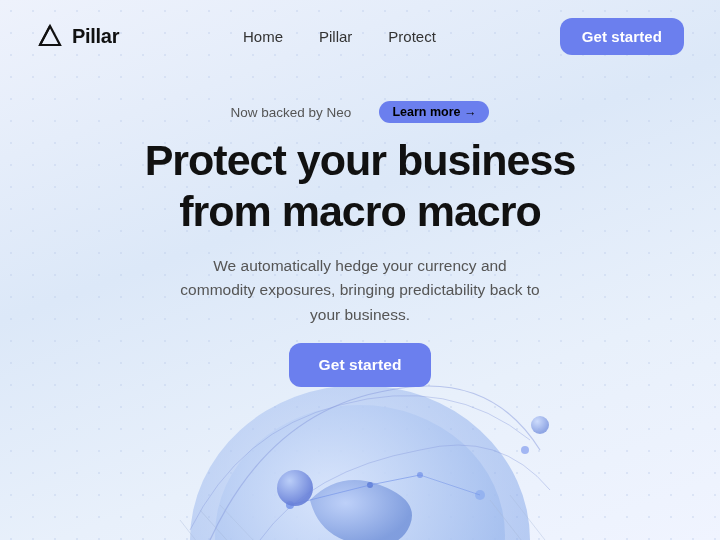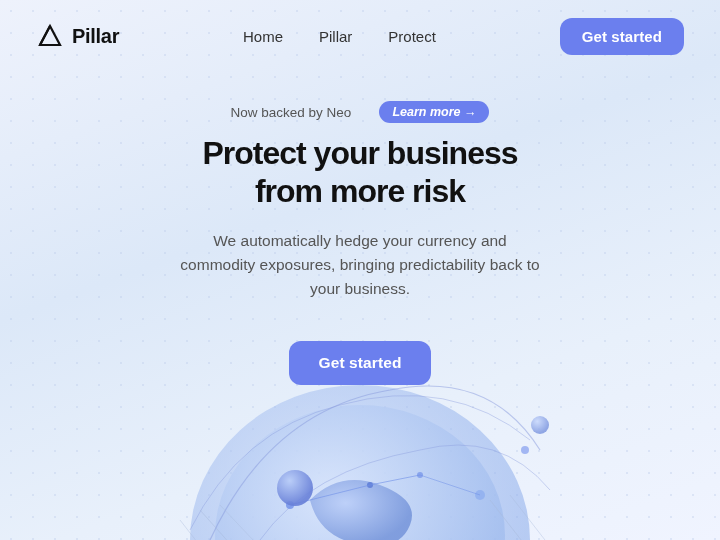--- a/index.html
+++ b/index.html
@@ -95,48 +95,47 @@
     }
 
     .badge-text {
       font-size: 13.5px;
       color: #555;
       font-weight: 400;
     }
 
     .badge-learn-more {
       background: #6b7fee;
-      color: #ffffff;
+      color: #000000;
       border-radius: 20px;
       padding: 4px 13px;
       font-size: 12.5px;
       font-weight: 600;
       cursor: pointer;
       border: none;
       display: flex;
       align-items: center;
       gap: 4px;
-      font-style: italic;
     }
 
     .hero-title {
-      font-size: 32px;
+      font-size: 43px;
       font-weight: 800;
       color: #111;
       line-height: 1.18;
       letter-spacing: -1px;
       margin-bottom: 18px;
     }
 
     .hero-subtitle {
       font-size: 15.5px;
       color: #555;
       line-height: 1.55;
       max-width: 360px;
-      margin: 0 auto 40px auto;
+      margin: 0 auto 16px auto;
     }
 
     .btn-get-started-hero {
       background: #6b7fee;
       color: #fff;
       border: none;
       border-radius: 12px;
       padding: 13px 30px;
       font-size: 15.5px;
       font-weight: 600;
@@ -176,21 +175,21 @@
 </nav>
 
 <section class="hero">
   <div class="badge-row">
     <span class="badge-text">Now backed by Neo</span>
     <button class="badge-learn-more">Learn more →</button>
   </div>
 
   <h1 class="hero-title">
     <span>Protect your business</span><br>
-    <span>from more risk</span>
+    <span>from macro macro</span>
   </h1>
 
   <p class="hero-subtitle">We automatically hedge your currency and commodity exposures, bringing predictability back to your business.</p>
 
   <button class="btn-get-started-hero">Get started</button>
 </section>
 
 <div class="arc-lines">
   <svg width="500" height="230" viewBox="0 0 500 230" fill="none" xmlns="http://www.w3.org/2000/svg">
 

